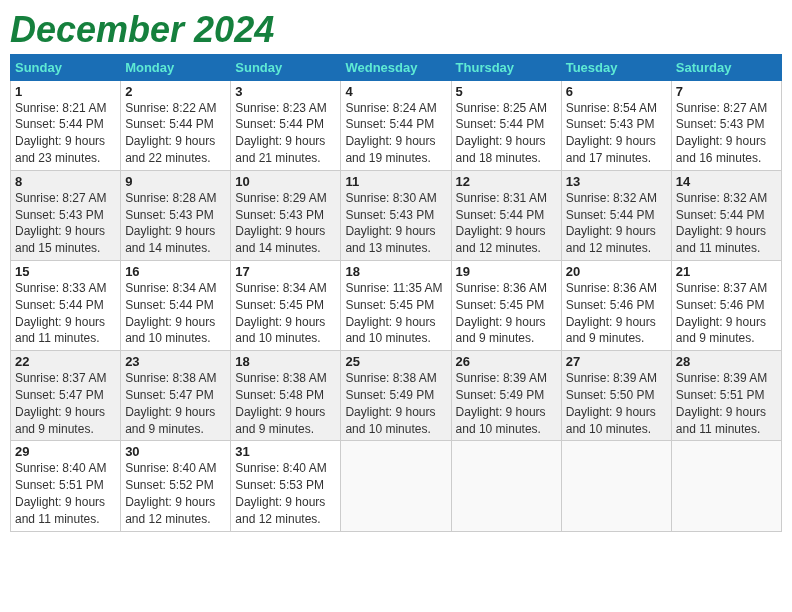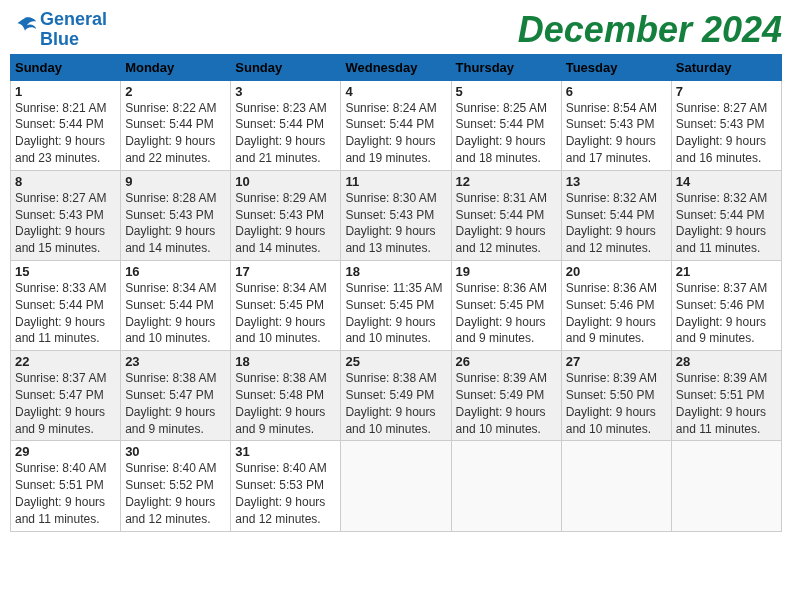--- a/index.html
+++ b/index.html
@@ -49,21 +49,21 @@
       color: #444;
       margin-top: 2px;
     }
     .calendar {
       width: 100%;
       border-collapse: collapse;
       margin-top: 4px;
     }
     .calendar th {
       background: #1a6eb5;
-      color: #000000;
+      color: #5eead4;
       font-size: 13px;
       font-weight: bold;
       padding: 5px 4px;
       border: 1px solid #1a6eb5;
       text-align: left;
     }
     .calendar td {
       border: 1px solid #ccc;
       vertical-align: top;
       padding: 3px 4px;
@@ -89,33 +89,20 @@
       line-height: 1.4;
     }
     .empty-cell {
       background: #f9f9f9 !important;
     }
   </style>
 </head>
 <body>
 
 <div class="header">
-  <div class="logo">
-    <div>
-      <svg class="logo-bird" viewBox="0 0 30 30" xmlns="http://www.w3.org/2000/svg">
-        <path d="M15 5 C18 2, 26 4, 28 8 C24 7, 20 9, 18 12 C22 10, 27 12, 28 16 C24 13, 18 14, 16 18 C15 14, 12 10, 8 10 C10 8, 13 6, 15 5Z" fill="#1a6eb5"></path>
-      </svg>
-    </div>
-    <div>
-      <div class="logo-text">
-        <span>General</span><br>
-        <span style="color:#1a6eb5;">Blue</span>
-      </div>
-    </div>
-  </div>
   <div class="title-block">
     <div class="month-title">December 2024</div>
   </div>
 </div>
 
 <table class="calendar">
   <thead>
     <tr id="header-row">
         <th>Sunday</th>
         <th>Monday</th>

